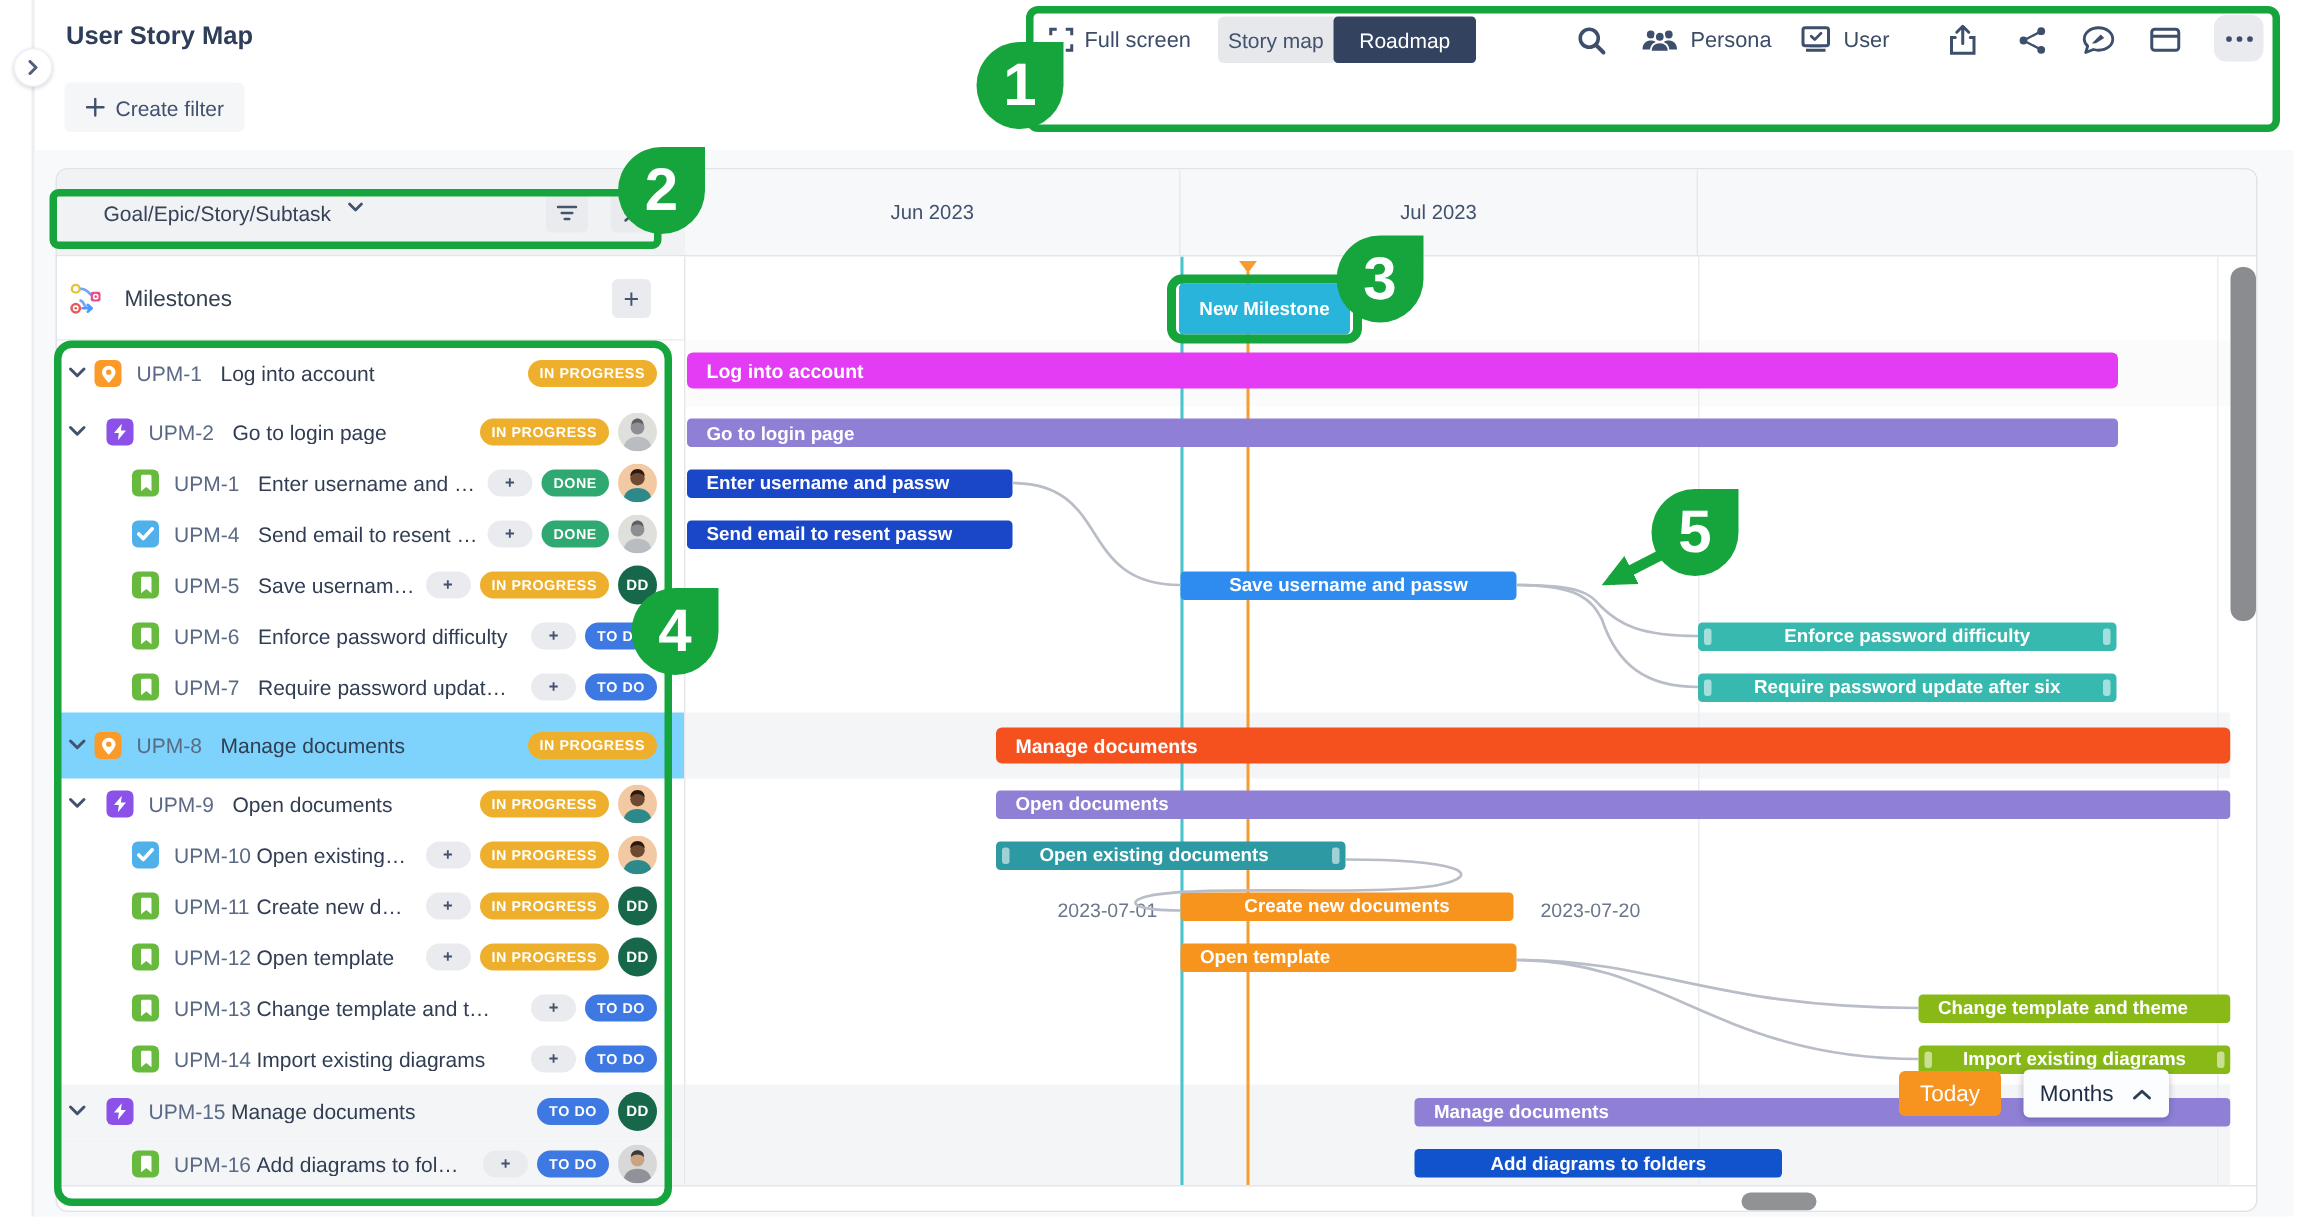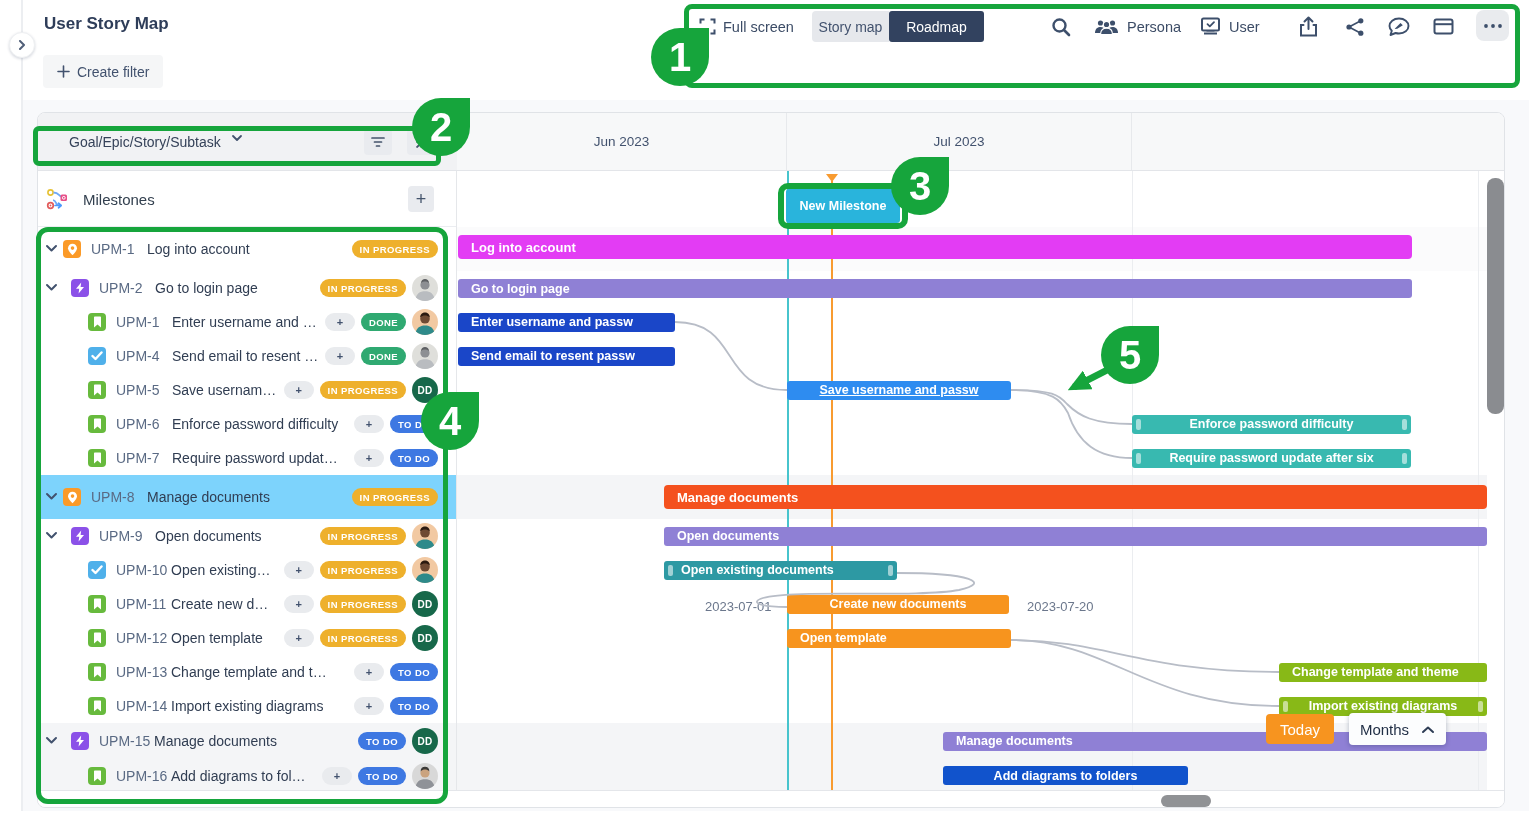--- a/index.html
+++ b/index.html
@@ -530,41 +530,41 @@
           <div class="bar" style="left:1px;top:108px;width:954px;height:19px;background:#8f80d5;border-radius:3px;font-size:12.5px">
             <span style="padding-left:13px;overflow:hidden;">Go to login page</span>
           </div>
           <div class="bar" style="left:1px;top:141.5px;width:217px;height:19px;background:#1a46c8;border-radius:3px;font-size:12.5px">
             <span style="padding-left:13px;overflow:hidden;">Enter username and passw</span>
           </div>
           <div class="bar" style="left:1px;top:175.5px;width:217px;height:19px;background:#1a46c8;border-radius:3px;font-size:12.5px">
             <span style="padding-left:13px;overflow:hidden;">Send email to resent passw</span>
           </div>
           <div class="bar" style="left:330px;top:209.5px;width:224px;height:19px;background:#2e8cf0;border-radius:3px;font-size:12.5px">
-            <span style="margin:0 auto;padding:0 4px;overflow:hidden;text-decoration:underline;">Save username and passw</span>
+            <span style="margin:0 auto;padding:0 4px;overflow:hidden;">Save username and passw</span>
           </div>
           <div class="bar" style="left:675px;top:243.5px;width:279px;height:19px;background:#38b9b0;border-radius:3px;font-size:12.5px">
             <span class="handle" style="background:rgba(255,255,255,.55);margin-left:4px"></span>
             <span style="margin:0 auto;padding:0 4px;overflow:hidden;">Enforce password difficulty</span>
             <span class="handle" style="background:rgba(255,255,255,.55);margin-right:4px"></span>
           </div>
           <div class="bar" style="left:675px;top:277.5px;width:279px;height:19px;background:#38b9b0;border-radius:3px;font-size:12.5px">
             <span class="handle" style="background:rgba(255,255,255,.55);margin-left:4px"></span>
             <span style="margin:0 auto;padding:0 4px;overflow:hidden;">Require password update after six</span>
             <span class="handle" style="background:rgba(255,255,255,.55);margin-right:4px"></span>
           </div>
           <div class="bar goal" style="left:207px;top:314px;width:823px;height:24px;background:#f4511e;border-radius:4px;font-size:13px">
             <span style="padding-left:13px;overflow:hidden;">Manage documents</span>
           </div>
           <div class="bar" style="left:207px;top:355.5px;width:823px;height:19px;background:#8f80d5;border-radius:3px;font-size:12.5px">
             <span style="padding-left:13px;overflow:hidden;">Open documents</span>
           </div>
           <div class="bar" style="left:207px;top:389.5px;width:233px;height:19px;background:#2d99a3;border-radius:3px;font-size:12.5px">
             <span class="handle" style="background:rgba(255,255,255,.55);margin-left:4px"></span>
-            <span style="flex:1;min-width:0;padding-left:8px;overflow:hidden;">Open existing documents</span>
+            <span style="flex:1;min-width:0;padding-left:20px;overflow:hidden;">Open existing documents</span>
             <span class="handle" style="background:rgba(255,255,255,.55);margin-right:4px"></span>
           </div>
           <div class="bar" style="left:330px;top:423.5px;width:222px;height:19px;background:#f7941e;border-radius:3px;font-size:12.5px">
             <span style="margin:0 auto;padding:0 4px;overflow:hidden;">Create new documents</span>
           </div>
           <div class="bar" style="left:330px;top:457.5px;width:224px;height:19px;background:#f7941e;border-radius:3px;font-size:12.5px">
             <span style="padding-left:13px;overflow:hidden;">Open template</span>
           </div>
           <div class="bar" style="left:822px;top:491.5px;width:208px;height:19px;background:#88b917;border-radius:3px;font-size:12.5px">
             <span style="padding-left:13px;overflow:hidden;">Change template and theme</span>

